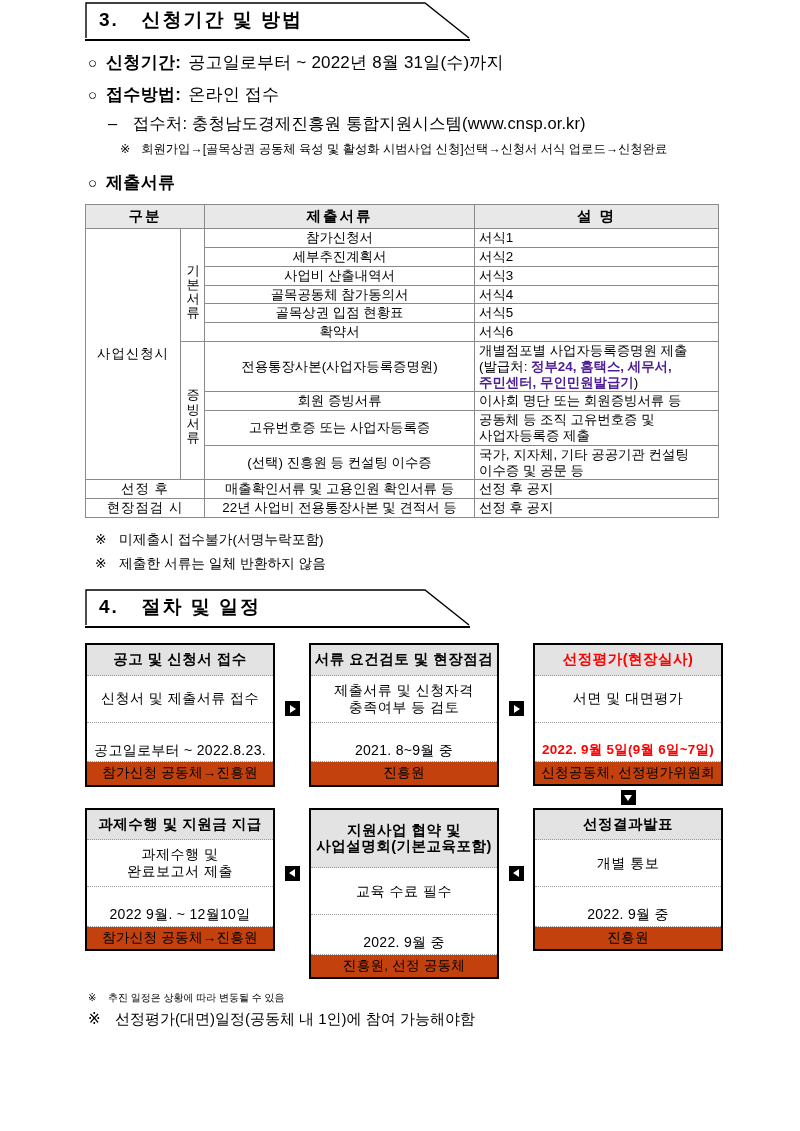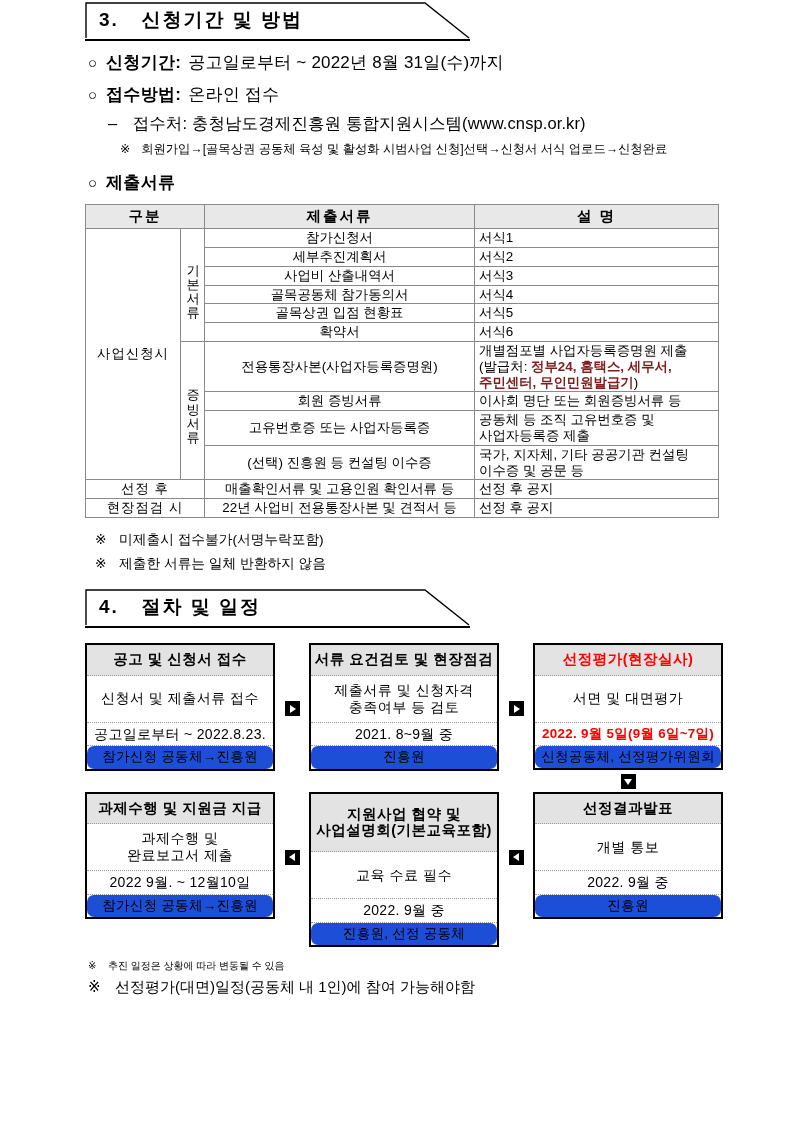--- a/index.html
+++ b/index.html
@@ -118,21 +118,21 @@
   td.vert span {
     writing-mode: vertical-rl;
     display: inline-block;
     letter-spacing: 1px;
     font-size: 13.2px;
   }
   td.rowhead {
     text-align: center;
     letter-spacing: 1px;
   }
-  .redtxt { color: #7f1d1d; font-weight: bold; }
+  .redtxt { color: #4c1d95; font-weight: bold; }
 
   
   .flow {
     margin-left: 85px;
     margin-top: 14px;
     position: relative;
   }
   .flow-row {
     display: flex;
     align-items: flex-start;
@@ -166,27 +166,27 @@
     display: flex;
     align-items: center;
     justify-content: center;
     padding: 0 2px;
     letter-spacing: 0.5px;
   }
   .fbox .date {
     font-size: 14px;
     padding: 3px 2px;
     letter-spacing: 0.3px;
+    margin-top: 16px;
   }
   .fbox .org {
-    background: #1d4ed8;
+    background: #c2410c;
     font-size: 13.6px;
     padding: 3px 2px;
     letter-spacing: 0.2px;
-    border-radius: 7px;
   }
   .fbox .head.red, .fbox .date.red { color: #ff0000; }
   .fbox .date.red { font-weight: bold; font-size: 13.4px; }
 
   .arrow-h {
     width: 34px;
     display: flex;
     align-items: center;
     justify-content: center;
     padding-top: 58px;

